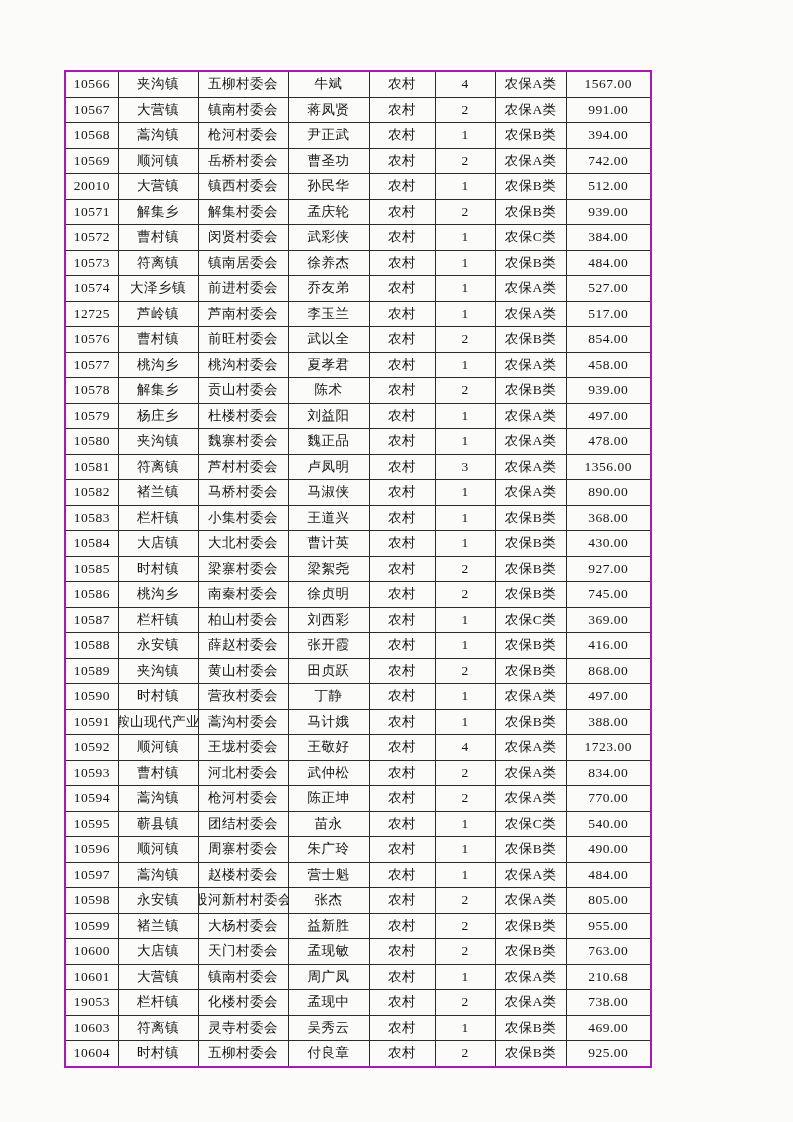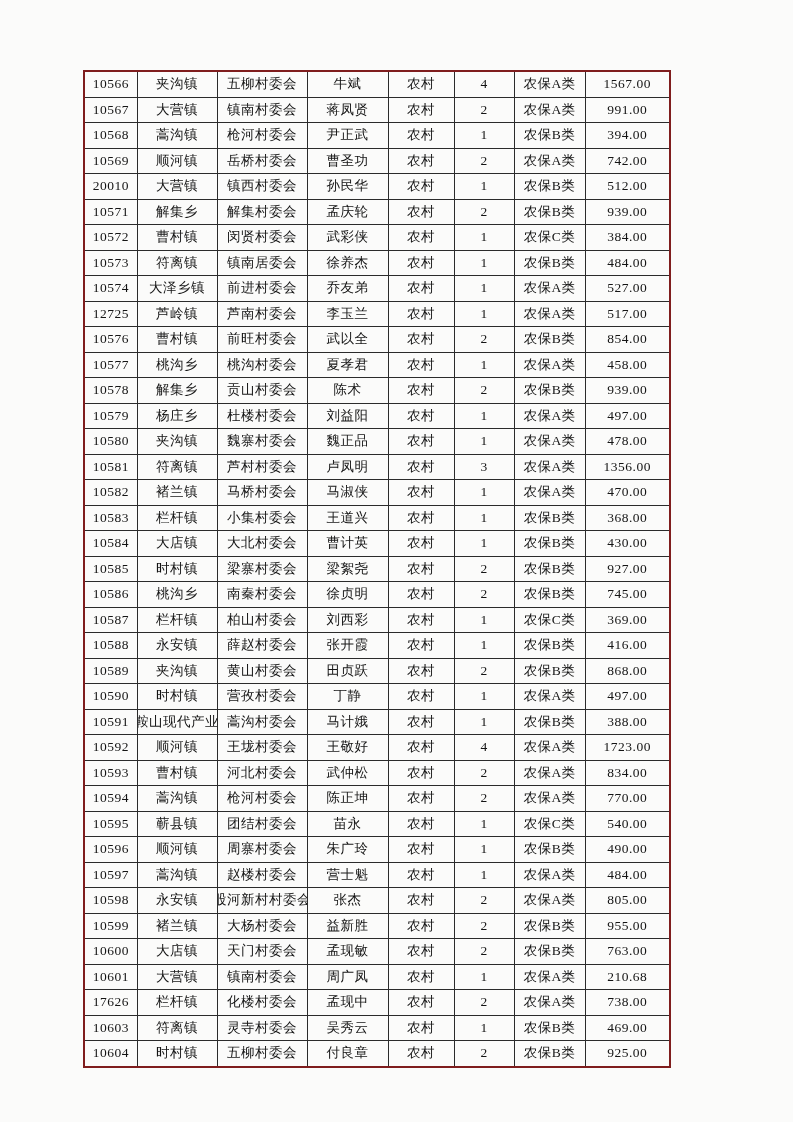--- a/index.html
+++ b/index.html
@@ -16,22 +16,21 @@
   }
   .table-wrap {
     position: absolute;
     top: 70px;
     left: 64px;
   }
   table.records {
     border-collapse: collapse;
     table-layout: fixed;
     width: 586px;
-    border: 2px solid #7f1d1d;
-    margin-left: 19px;
+    border: 2px solid #a21caf;
   }
   table.records col.c-id       { width: 53px; }
   table.records col.c-town     { width: 80px; }
   table.records col.c-village  { width: 90px; }
   table.records col.c-name     { width: 81px; }
   table.records col.c-type     { width: 66px; }
   table.records col.c-count    { width: 60px; }
   table.records col.c-category { width: 71px; }
   table.records col.c-amount   { width: 85px; }
   table.records td {
@@ -774,21 +773,21 @@
               <span>1</span>
             </div>
           </td>
           <td>
             <div class="cellbox">
               <span>农保A类</span>
             </div>
           </td>
           <td>
             <div class="cellbox">
-              <span>470.00</span>
+              <span>890.00</span>
             </div>
           </td>
         </tr>
         <tr>
           <td>
             <div class="cellbox">
               <span>10583</span>
             </div>
           </td>
           <td>
@@ -1579,21 +1578,21 @@
           </td>
           <td>
             <div class="cellbox">
               <span>210.68</span>
             </div>
           </td>
         </tr>
         <tr>
           <td>
             <div class="cellbox">
-              <span>17626</span>
+              <span>19053</span>
             </div>
           </td>
           <td>
             <div class="cellbox">
               <span>栏杆镇</span>
             </div>
           </td>
           <td>
             <div class="cellbox">
               <span>化楼村委会</span>

